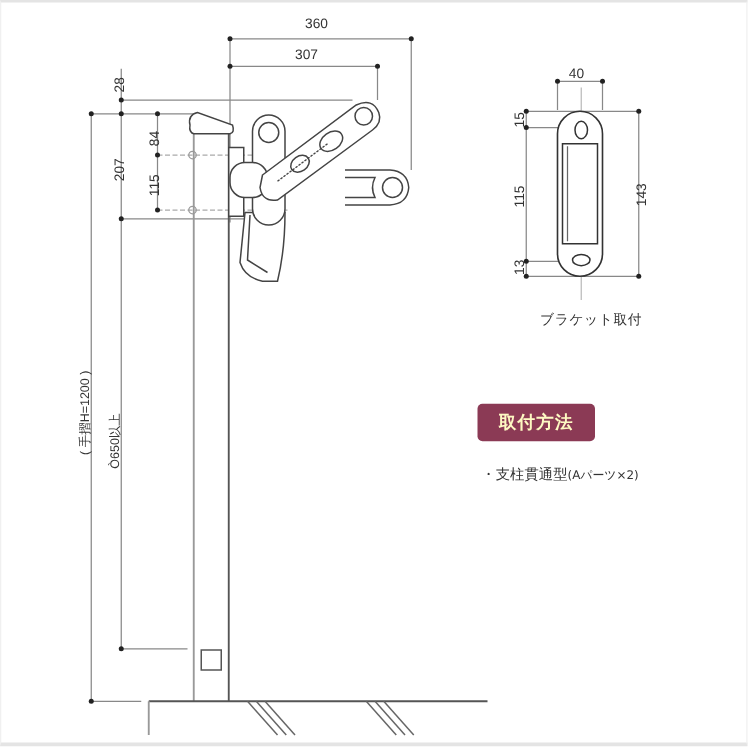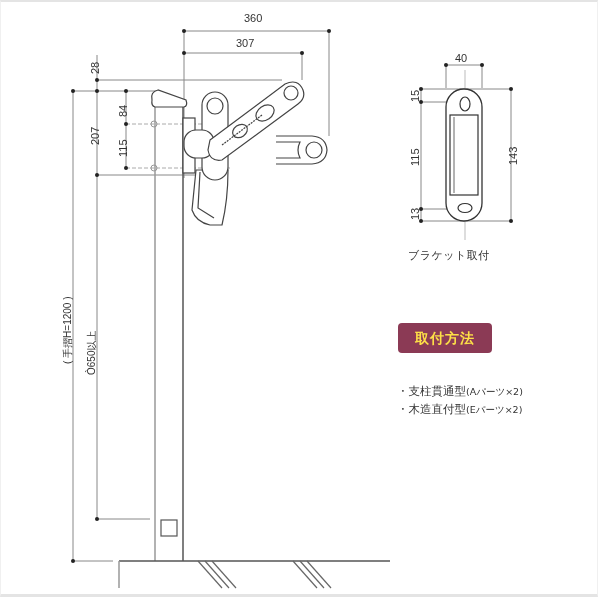--- a/index.html
+++ b/index.html
@@ -1,22 +1,22 @@
 <!DOCTYPE html>
 <html><head>
 <meta charset="utf-8">
 <style>
   html, body { margin: 0; padding: 0; background: #ffffff; }
   body { width: 600px; height: 600px; position: relative; overflow: hidden; font-family: "DejaVu Sans", sans-serif; }
   .frame { position: absolute; left: 0; top: 0; width: 598px; height: 597px; border-top: 2px solid #e4e4e4; border-bottom: 3px solid #e4e4e4; border-left: 1px solid #f0f0f0; border-right: 1px solid #f0f0f0; box-sizing: border-box; }
   svg { position: absolute; left: 0; top: 0; }
   .dim { font-family: "Liberation Sans", sans-serif; font-size: 11px; fill: #333; }
-  .caption { position: absolute; left: 408px; top: 248px; font-size: 11px; color: #333; font-family: Liberation Mono, monospace; letter-spacing: 0.5px; }
-  .badge { position: absolute; left: 382px; top: 323px; width: 94px; height: 30px; background: #8b3a55; border-radius: 4px; color: #fde047; font-weight: bold; font-size: 14px; line-height: 30px; text-align: center; font-family: "DejaVu Sans", sans-serif; letter-spacing: 1px; margin-left: 16px; }
-  .methods { position: absolute; left: 381px; top: 366px; margin: 16px; padding: 0; list-style: none; font-size: 11.5px; color: #333; font-family: "DejaVu Sans", sans-serif; }
+  .caption { position: absolute; left: 432px; top: 248px; font-size: 11px; color: #333; font-family: Liberation Mono, monospace; letter-spacing: 0.5px; }
+  .badge { position: absolute; left: 382px; top: 323px; width: 94px; height: 30px; background: #8b3a55; border-radius: 4px; color: #fef9c3; font-weight: bold; font-size: 14px; line-height: 30px; text-align: center; font-family: "DejaVu Sans", sans-serif; letter-spacing: 1px; }
+  .methods { position: absolute; left: 381px; top: 366px; margin: 4px; padding: 0; list-style: none; font-size: 11.5px; color: #333; font-family: "DejaVu Sans", sans-serif; }
   .methods li { height: 18px; line-height: 18px; white-space: nowrap; }
   .methods .note { font-size: 9.5px; }
 </style>
 </head>
 <body>
 
 <div class="frame"></div>
 
 <svg width="600" height="600" viewBox="0 0 600 600">
   <g stroke="#888" stroke-width="1" fill="none">
@@ -156,14 +156,13 @@
     <text class="dim" transform="translate(517,165) rotate(-90)">143</text>
   </g>
 </svg>
 
 <div class="caption">ブラケット取付</div>
 
 <div class="badge">取付方法</div>
 
 <ul class="methods">
   <li><span>・支柱貫通型</span><span class="note">(Aパーツ×2)</span></li>
-  <li><span>・木造直付型</span><span class="note">(Eパーツ×2)</span></li>
 </ul>
 
 </body></html>

